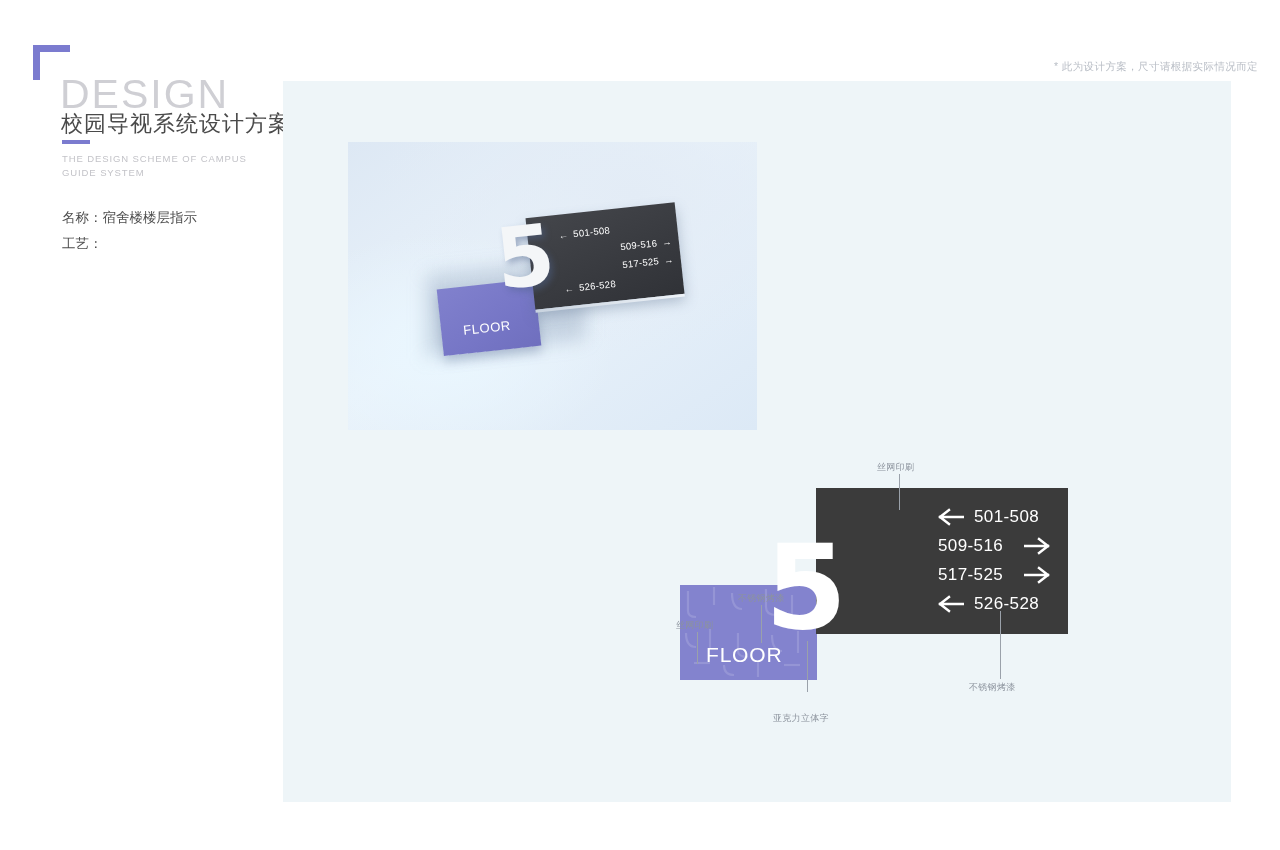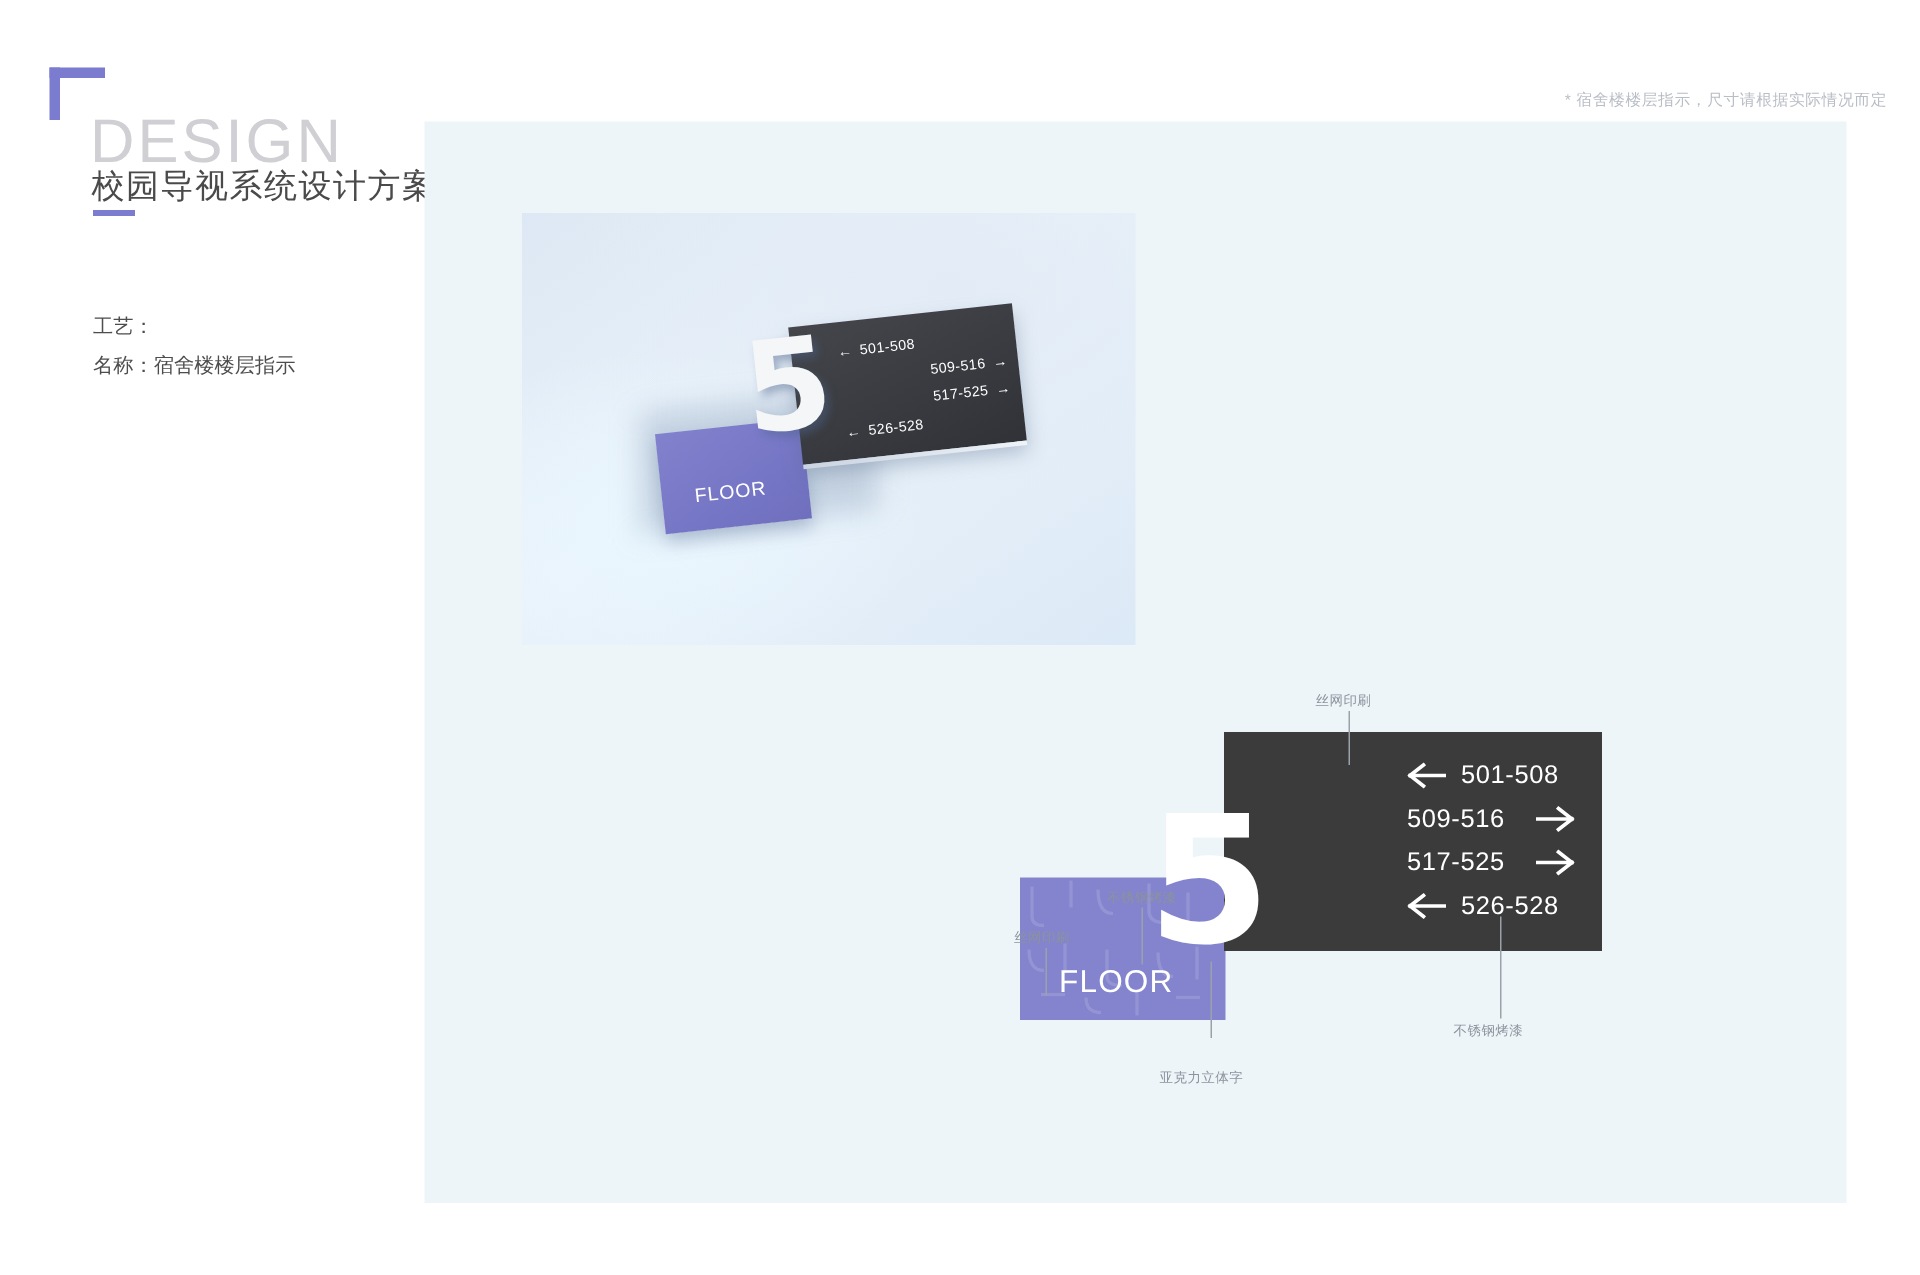--- a/index.html
+++ b/index.html
@@ -276,32 +276,33 @@
   .a5-line  { left: 717px; top: 530px; height: 68px; }
 </style>
 </head>
 <body>
 
 <div class="sidebar">
   <div class="corner-bracket"></div>
   <div class="brand-design">DESIGN</div>
   <div class="brand-cn">校园导视系统设计方案</div>
   <div class="brand-rule"></div>
+  <div class="brand-en">THE DESIGN SCHEME OF CAMPUS GUIDE SYSTEM</div>
 
   <div class="meta">
     <div class="meta-row">
+      <span>名称：</span><span class="meta-value">宿舍楼楼层指示</span>
+    </div>
+    <div class="meta-row">
       <span>工艺：</span><span class="meta-value"></span>
-    </div>
-    <div class="meta-row">
-      <span>名称：</span><span class="meta-value">宿舍楼楼层指示</span>
     </div>
   </div>
 </div>
 
-<div class="note">* 宿舍楼楼层指示，尺寸请根据实际情况而定</div>
+<div class="note">* 此为设计方案，尺寸请根据实际情况而定</div>
 
 <div class="canvas">
 
   <div class="mockup">
     <div class="mk-shadow"></div>
 
     <div class="mk-purple">
       <div class="mk-floor">FLOOR</div>
     </div>
 

